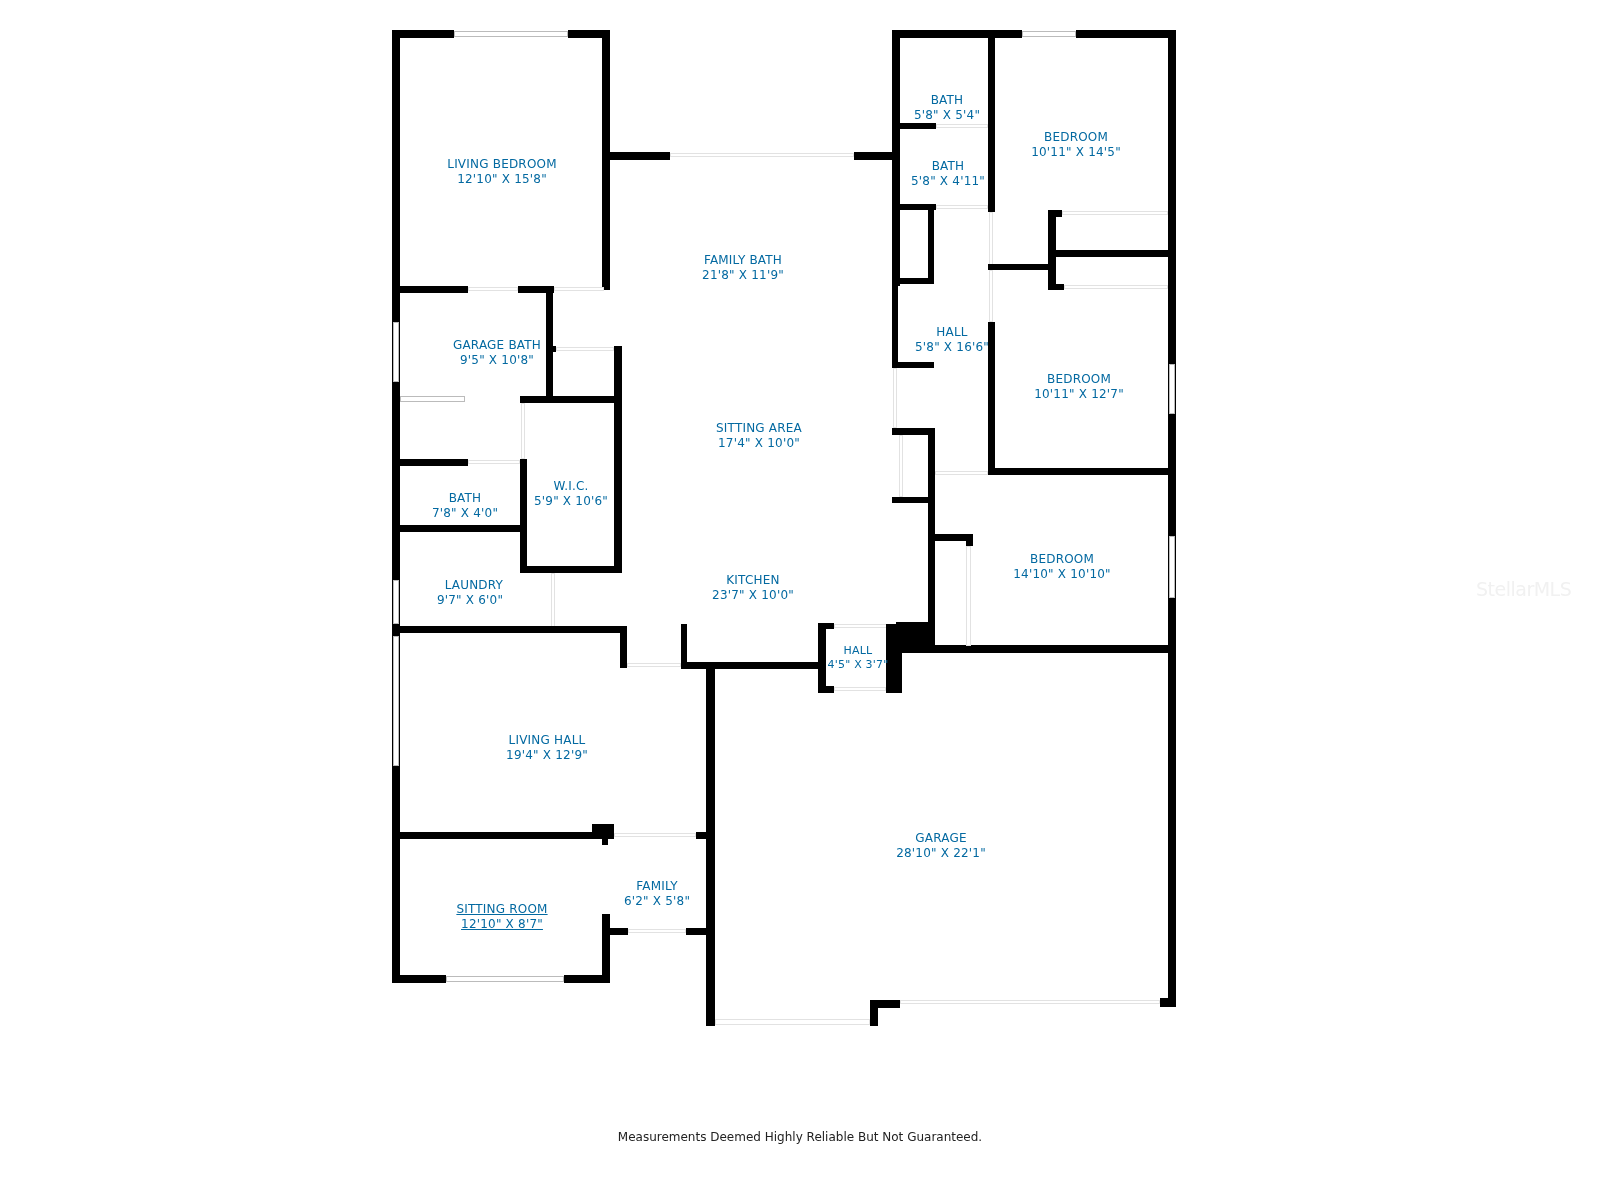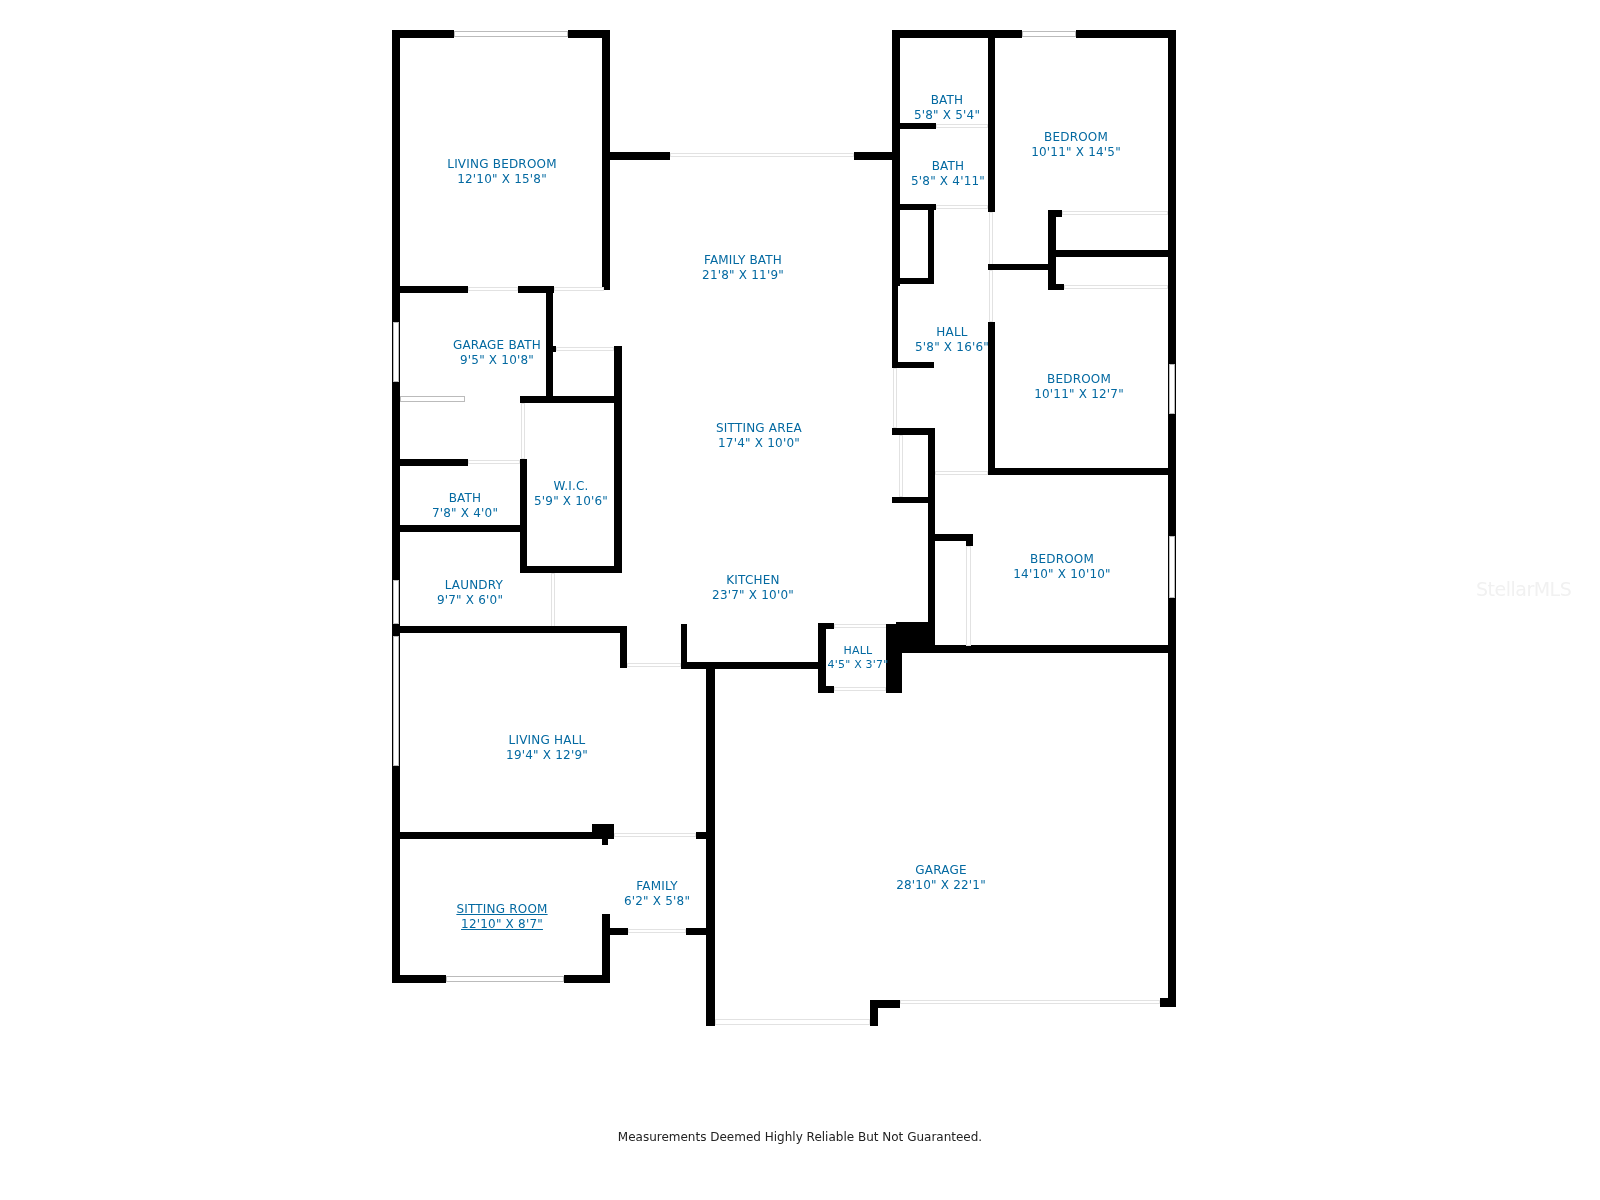--- a/index.html
+++ b/index.html
@@ -188,21 +188,21 @@
     <span class="dim">23'7" X 10'0"</span>
   </div>
   <div class="label" style="left:858px;top:644px;font-size:11px;line-height:14px;">
     <span>HALL</span>
     <span class="dim">4'5" X 3'7"</span>
   </div>
   <div class="label" style="left:547px;top:733px;">
     <span>LIVING HALL</span>
     <span class="dim">19'4" X 12'9"</span>
   </div>
-  <div class="label" style="left:941px;top:831px;margin-top:32px;">
+  <div class="label" style="left:941px;top:831px;">
     <span>GARAGE</span>
     <span class="dim">28'10" X 22'1"</span>
   </div>
   <div class="label" style="left:657px;top:879px;">
     <span>FAMILY</span>
     <span class="dim">6'2" X 5'8"</span>
   </div>
   <div class="label" style="left:502px;top:902px;text-decoration:underline;">
     <span>SITTING ROOM</span>
     <span class="dim">12'10" X 8'7"</span>

